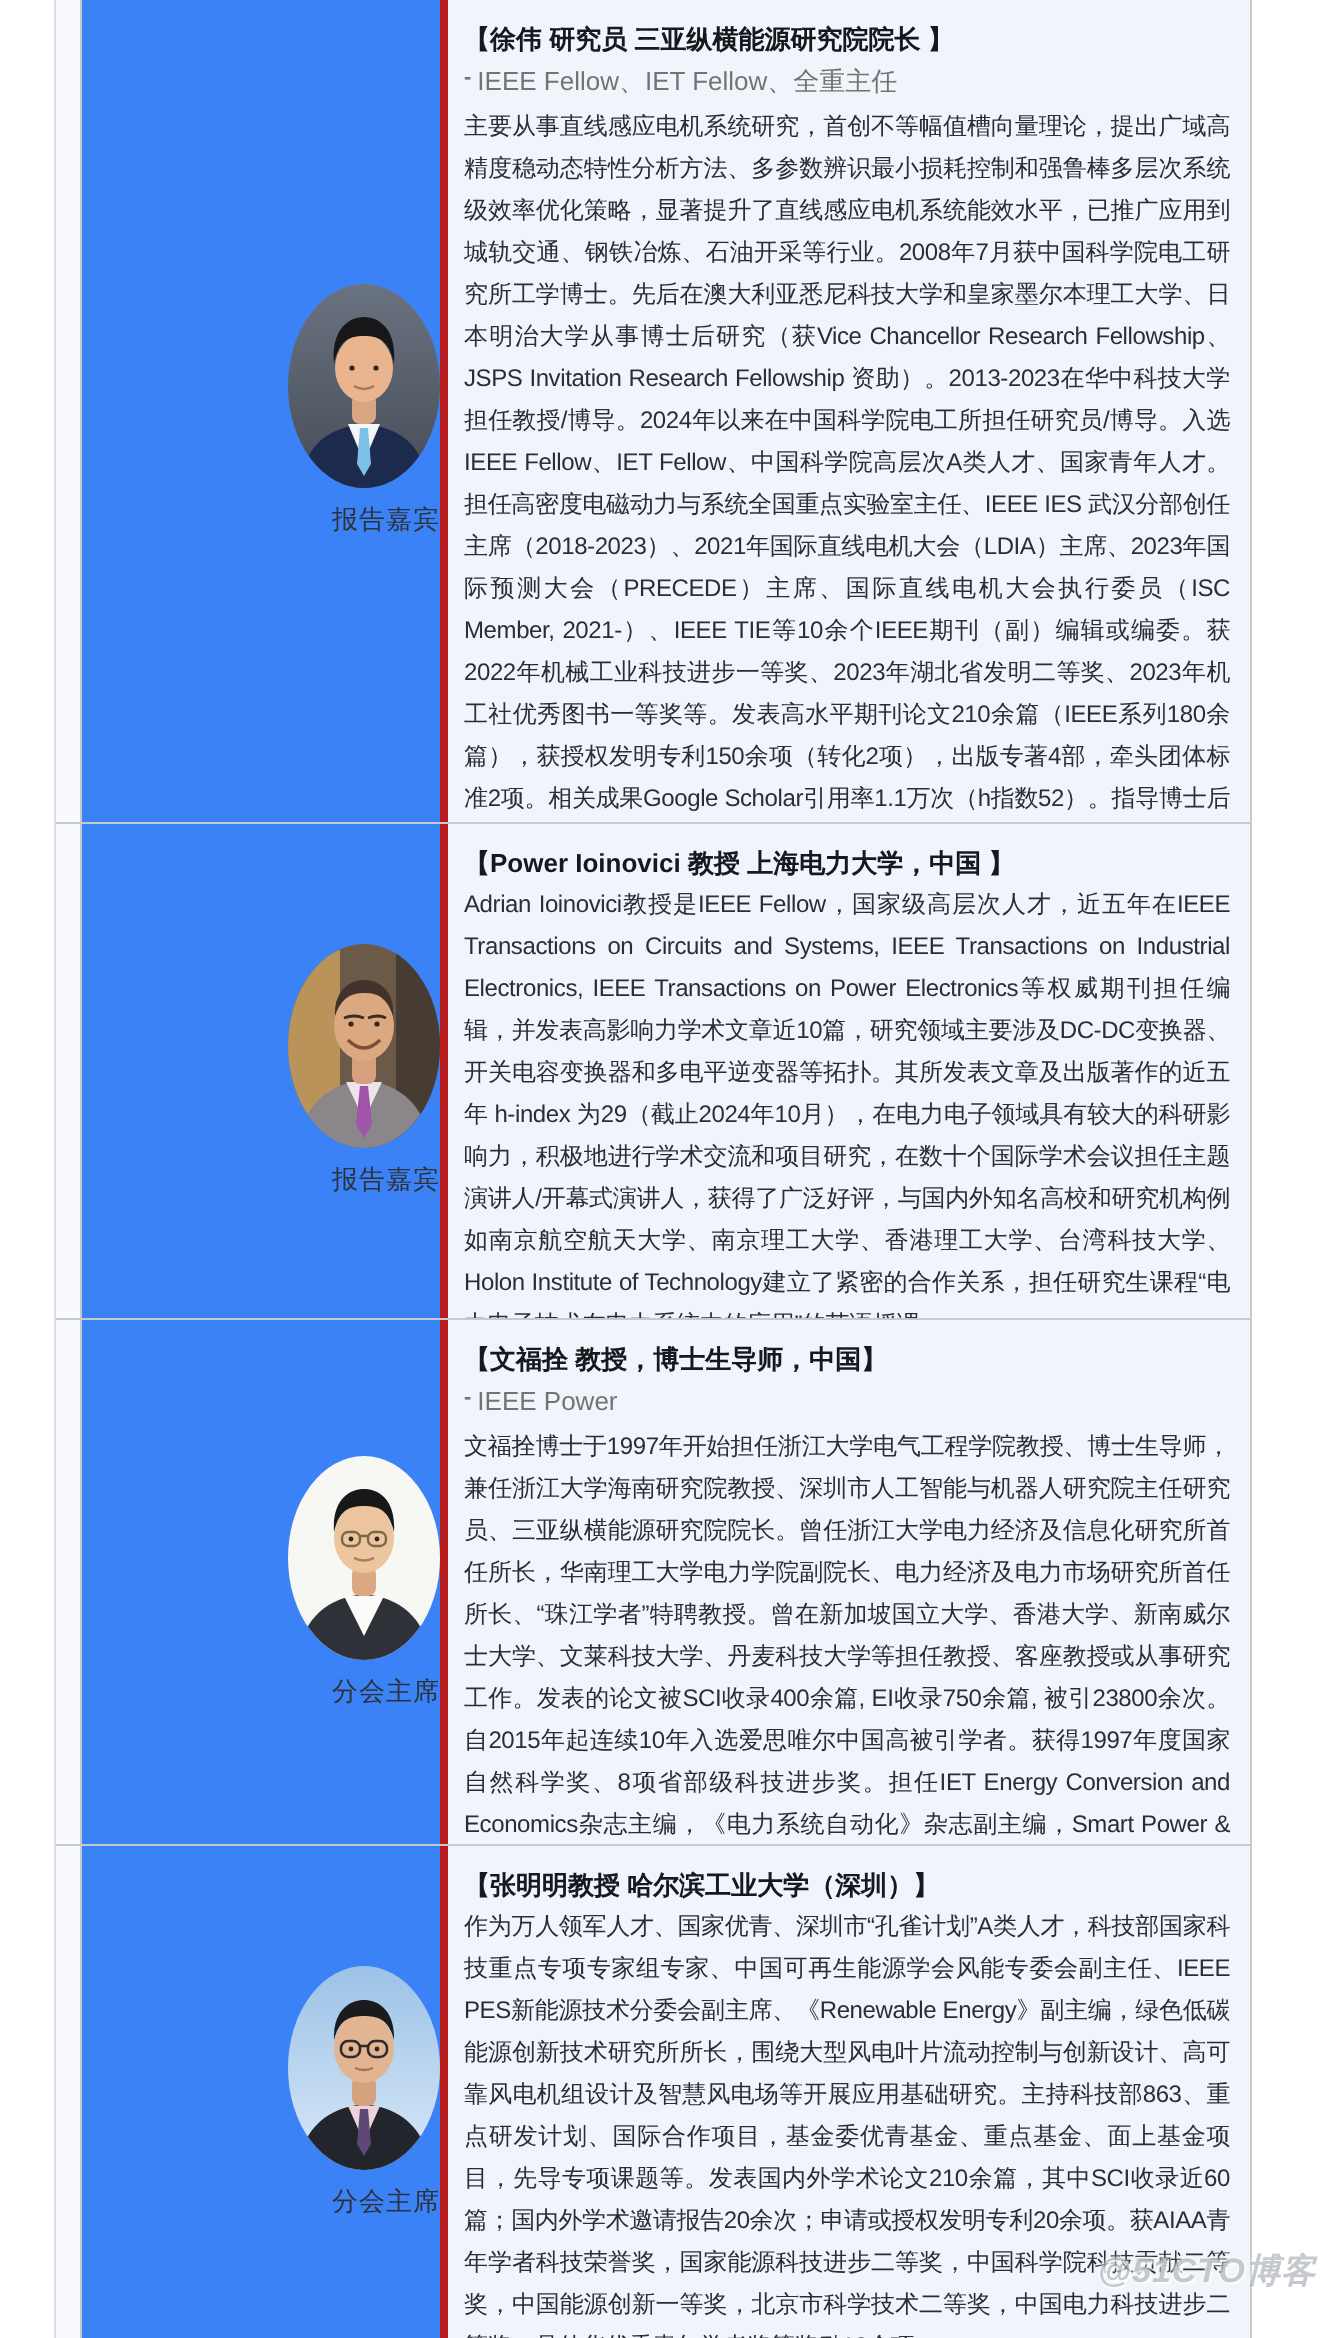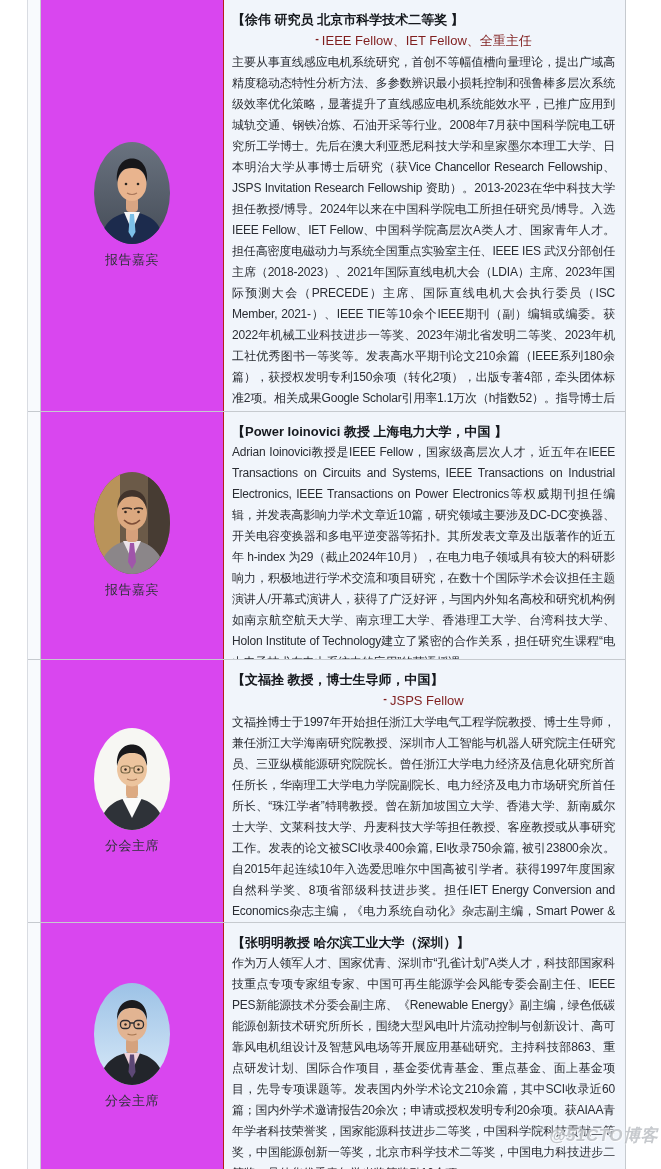--- a/index.html
+++ b/index.html
@@ -38,25 +38,25 @@
     border-bottom: 1px solid #c6cacf;
     overflow: hidden;
   }
   .row.r0 { height: 412px; }
   .row.r1 { height: 248px; }
   .row.r2 { height: 263px; }
   .row.r3 { height: 246px; border-bottom: none; }
   .photo-cell {
     width: 183px;
     min-width: 183px;
-    background: #d946ef;
-    border-right: 1px solid #b91c1c;
+    background: #3b82f6;
+    border-right: 4px solid #b91c1c;
     display: flex;
     flex-direction: column;
-    align-items: center;
+    align-items: flex-end;
     justify-content: center;
   }
   .portrait { display: block; }
   .role-label {
     margin-top: 7px;
     font-size: 13px;
     color: #2e3238;
     letter-spacing: 0.5px;
   }
   .text-cell {
@@ -67,23 +67,22 @@
   }
   .sec-header {
     font-size: 13px;
     font-weight: bold;
     color: #15181d;
     line-height: 21px;
     white-space: nowrap;
   }
   .sec-subtitle {
     font-size: 13px;
-    color: #7f1d1d;
+    color: #737373;
     line-height: 21px;
-    text-align: center;
   }
   .subtitle-dash {
     display: inline-block;
     transform: translateY(-3px);
     margin-right: 3px;
     font-size: 11px;
     font-weight: bold;
   }
   .bio {
     font-size: 12px;
@@ -137,21 +136,21 @@
             <ellipse cx="38" cy="42" rx="14.5" ry="17" fill="#e9b48e"></ellipse>
             <circle cx="32" cy="42" r="1.3" fill="#2c2620"></circle>
             <circle cx="44" cy="42" r="1.3" fill="#2c2620"></circle>
             <path d="M33 51 Q38 54 43 51" stroke="#a8765a" stroke-width="1.2" fill="none"></path>
             <path d="M23 40 C21.5 23 30 16.5 38 16.5 C46 16.5 54.5 23 53 40 C50.5 29 46.5 26 38 26 C29.5 26 25.5 29 23 40 Z" fill="#17171a"></path>
           </g>
         </svg>
         <div class="role-label">报告嘉宾</div>
       </div>
       <div class="text-cell">
-        <div class="sec-header">【徐伟 研究员 北京市科学技术二等奖 】</div>
+        <div class="sec-header">【徐伟 研究员 三亚纵横能源研究院院长 】</div>
         <div class="sec-subtitle"><span class="subtitle-dash">-</span><span>IEEE Fellow、IET Fellow、全重主任</span></div>
         <div class="bio">主要从事直线感应电机系统研究，首创不等幅值槽向量理论，提出广域高精度稳动态特性分析方法、多参数辨识最小损耗控制和强鲁棒多层次系统级效率优化策略，显著提升了直线感应电机系统能效水平，已推广应用到城轨交通、钢铁冶炼、石油开采等行业。2008年7月获中国科学院电工研究所工学博士。先后在澳大利亚悉尼科技大学和皇家墨尔本理工大学、日本明治大学从事博士后研究（获Vice Chancellor Research Fellowship、JSPS Invitation Research Fellowship 资助）。2013-2023在华中科技大学担任教授/博导。2024年以来在中国科学院电工所担任研究员/博导。入选IEEE Fellow、IET Fellow、中国科学院高层次A类人才、国家青年人才。担任高密度电磁动力与系统全国重点实验室主任、IEEE IES 武汉分部创任主席（2018-2023）、2021年国际直线电机大会（LDIA）主席、2023年国际预测大会（PRECEDE）主席、国际直线电机大会执行委员（ISC Member, 2021-）、IEEE TIE等10余个IEEE期刊（副）编辑或编委。获2022年机械工业科技进步一等奖、2023年湖北省发明二等奖、2023年机工社优秀图书一等奖等。发表高水平期刊论文210余篇（IEEE系列180余篇），获授权发明专利150余项（转化2项），出版专著4部，牵头团体标准2项。相关成果Google Scholar引用率1.1万次（h指数52）。指导博士后6名、研究生（已毕业）50余名，获IEEE Transactions on Energy Conversion最佳论文奖2次、国际权威会议最佳论文奖20次、国家级创新创业大赛一等奖2次、国家奖学金10余次等。</div>
       </div>
     </div>
 
     <div class="row r1">
       <div class="photo-cell">
         <svg class="portrait" width="76" height="102" viewBox="0 0 76 102">
           <defs>
               <clipPath id="ov2">
@@ -203,21 +202,21 @@
             <circle cx="31.5" cy="41.5" r="1.2" fill="#33261f"></circle>
             <circle cx="44.5" cy="41.5" r="1.2" fill="#33261f"></circle>
             <path d="M33 51 Q38 53.5 43 51" stroke="#ab7a58" stroke-width="1.2" fill="none"></path>
             <path d="M23 38 C22 22 30.5 16.5 38 16.5 C45.5 16.5 54 22 53 38 C50.5 27.5 46 25 38 25 C30 25 25.5 27.5 23 38 Z" fill="#18181b"></path>
           </g>
         </svg>
         <div class="role-label">分会主席</div>
       </div>
       <div class="text-cell">
         <div class="sec-header">【文福拴 教授，博士生导师，中国】</div>
-        <div class="sec-subtitle"><span class="subtitle-dash">-</span><span>JSPS Fellow</span></div>
+        <div class="sec-subtitle"><span class="subtitle-dash">-</span><span>IEEE Power</span></div>
         <div class="bio">文福拴博士于1997年开始担任浙江大学电气工程学院教授、博士生导师，兼任浙江大学海南研究院教授、深圳市人工智能与机器人研究院主任研究员、三亚纵横能源研究院院长。曾任浙江大学电力经济及信息化研究所首任所长，华南理工大学电力学院副院长、电力经济及电力市场研究所首任所长、“珠江学者”特聘教授。曾在新加坡国立大学、香港大学、新南威尔士大学、文莱科技大学、丹麦科技大学等担任教授、客座教授或从事研究工作。发表的论文被SCI收录400余篇, EI收录750余篇, 被引23800余次。自2015年起连续10年入选爱思唯尔中国高被引学者。获得1997年度国家自然科学奖、8项省部级科技进步奖。担任IET Energy Conversion and Economics杂志主编，《电力系统自动化》杂志副主编，Smart Power &amp; Energy Security杂志副主编以及其它10余本杂志的编委或专题特约主编。文福拴教授于2020年当选IEEE Fellow。</div>
       </div>
     </div>
 
     <div class="row r3">
       <div class="photo-cell">
         <svg class="portrait" width="76" height="102" viewBox="0 0 76 102">
           <defs>
             <clipPath id="ov4">
                 <ellipse cx="38" cy="51" rx="38" ry="51"></ellipse>

